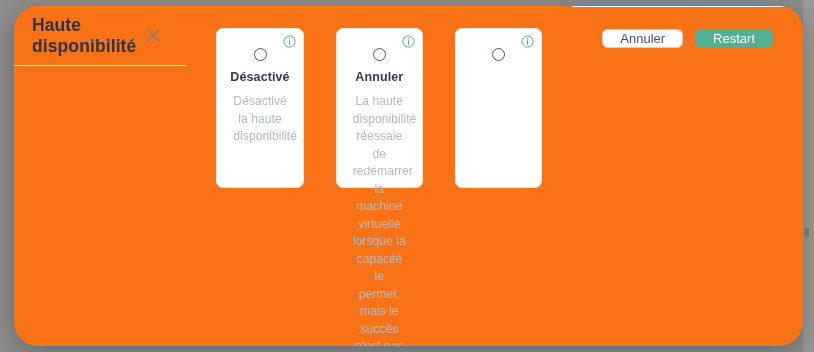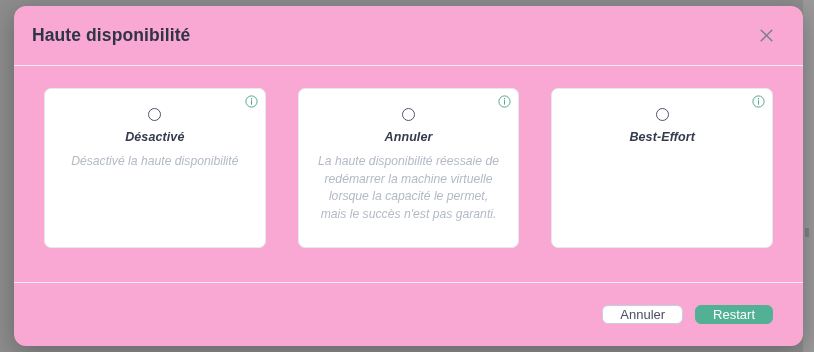--- a/index.html
+++ b/index.html
@@ -40,26 +40,26 @@
     opacity: .55;
   }
 
   
   #modal {
     position: absolute;
     left: 14px;
     top: 6px;
     width: 789px;
     height: 340px;
-    background: #f9a8d4;
-    border-radius: 12px;
+    background: #f97316;
+    border-radius: 24px;
     box-shadow: 0 6px 26px rgba(0,0,0,.28);
     overflow: hidden;
     display: flex;
-    flex-direction: column;
+    flex-direction: row;
   }
 
   
   #modal-header {
     height: 60px;
     flex: 0 0 60px;
     display: flex;
     align-items: center;
     justify-content: space-between;
     padding: 0 24px 0 18px;
@@ -87,21 +87,20 @@
   
   #modal-body {
     flex: 1 1 auto;
     padding: 22px 30px 0 30px;
     box-sizing: border-box;
   }
   #option-cards {
     display: flex;
     gap: 32px;
     align-items: stretch;
-    font-style: italic;
   }
   .option-card {
     position: relative;
     flex: 1 1 0;
     min-width: 0;
     height: 160px;
     border: 1px solid #e6e8ec;
     border-radius: 7px;
     background: #fff;
     box-sizing: border-box;
@@ -230,21 +229,20 @@
 
       <div class="option-card">
         <div class="card-info-icon">
           <svg width="13" height="13" viewBox="0 0 16 16" aria-hidden="true">
             <circle cx="8" cy="8" r="6.9" fill="none" stroke="currentColor" stroke-width="1.1"></circle>
             <circle cx="8" cy="4.6" r="0.85" fill="currentColor"></circle>
             <path d="M8 6.9 L8 11.4" stroke="currentColor" stroke-width="1.1" stroke-linecap="round"></path>
           </svg>
         </div>
         <div class="card-radio"></div>
-        <div class="card-title">Best-Effort</div>
       </div>
 
     </div>
   </div>
 
   <div id="modal-footer">
     <button class="btn" id="cancel-button">Annuler</button>
     <button class="btn" id="submit-button">Restart</button>
   </div>
 

